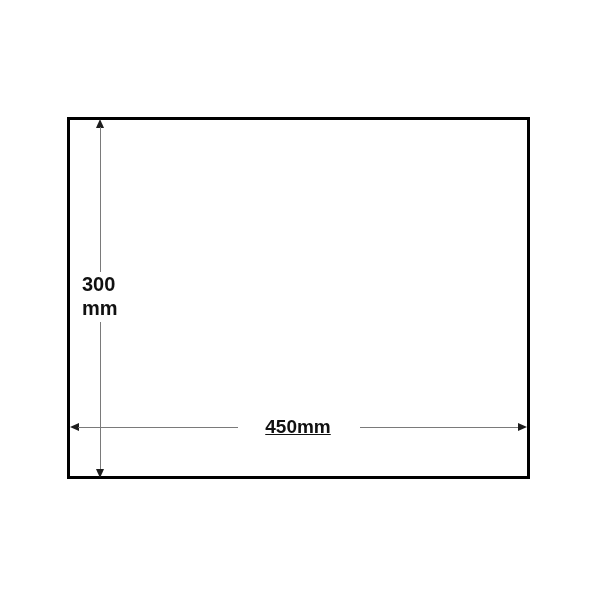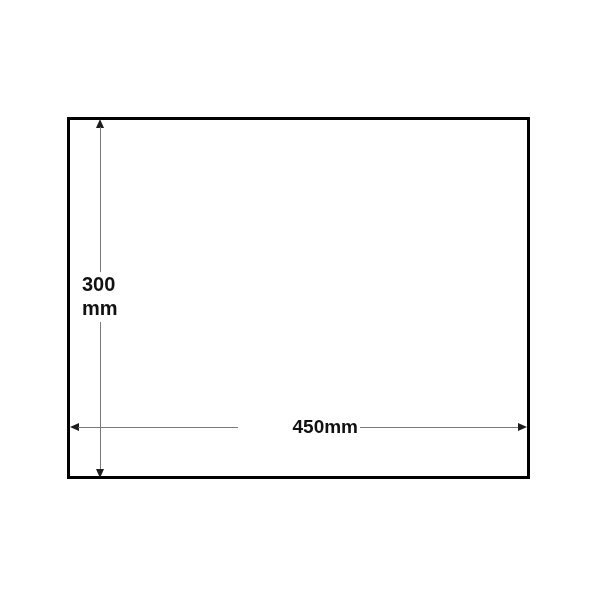--- a/index.html
+++ b/index.html
@@ -59,21 +59,22 @@
     font-size:20px;line-height:24px;font-weight:bold;
     color:var(--dim-text);
     background:var(--canvas-bg);
     text-align:left;
   }
   .hlabel{
     position:absolute;left:238px;top:416px;width:120px;
     font-size:19px;line-height:22px;font-weight:bold;
     color:var(--dim-text);
     background:var(--canvas-bg);
-    text-align:right;
+    text-align:center;
+    text-decoration:underline;
   }
 </style>
 </head>
 <body>
 
 <div class="canvas">
 
   <div class="rect"></div>
 
   <div class="arrow arrow-up"></div>

